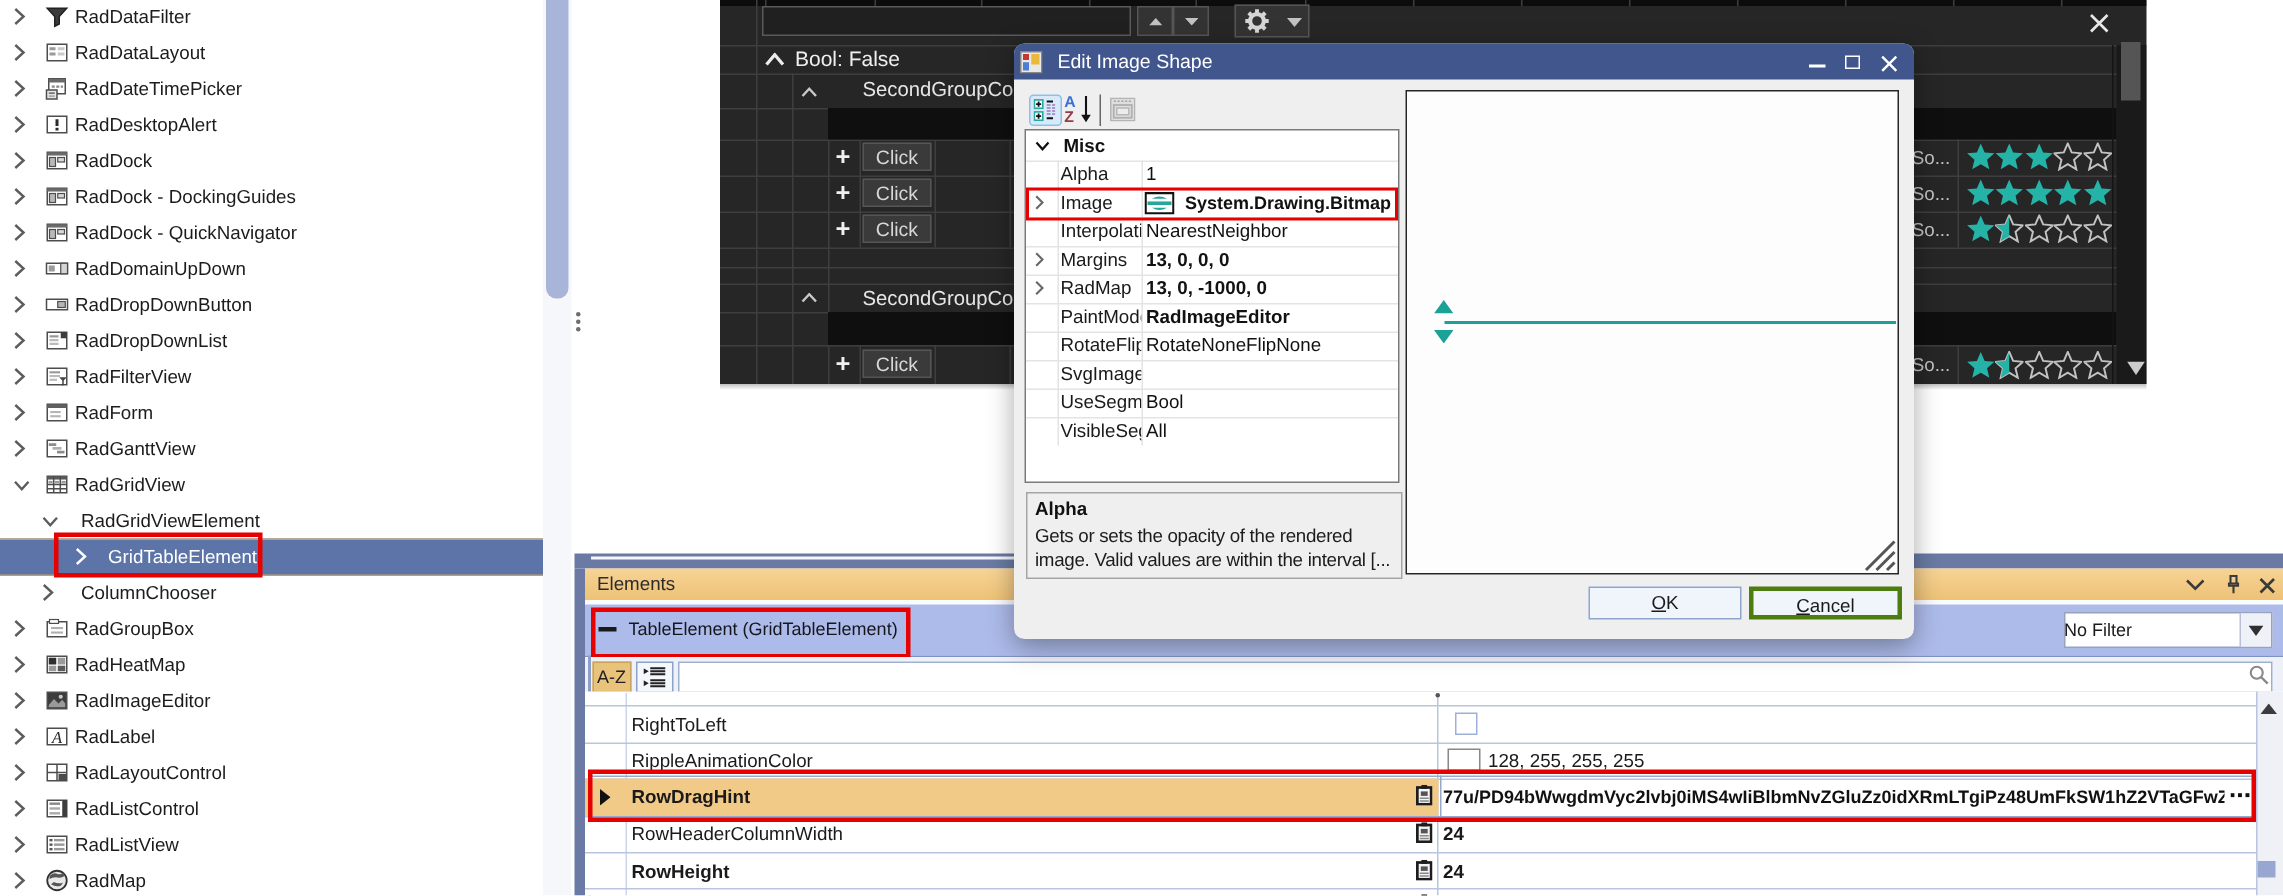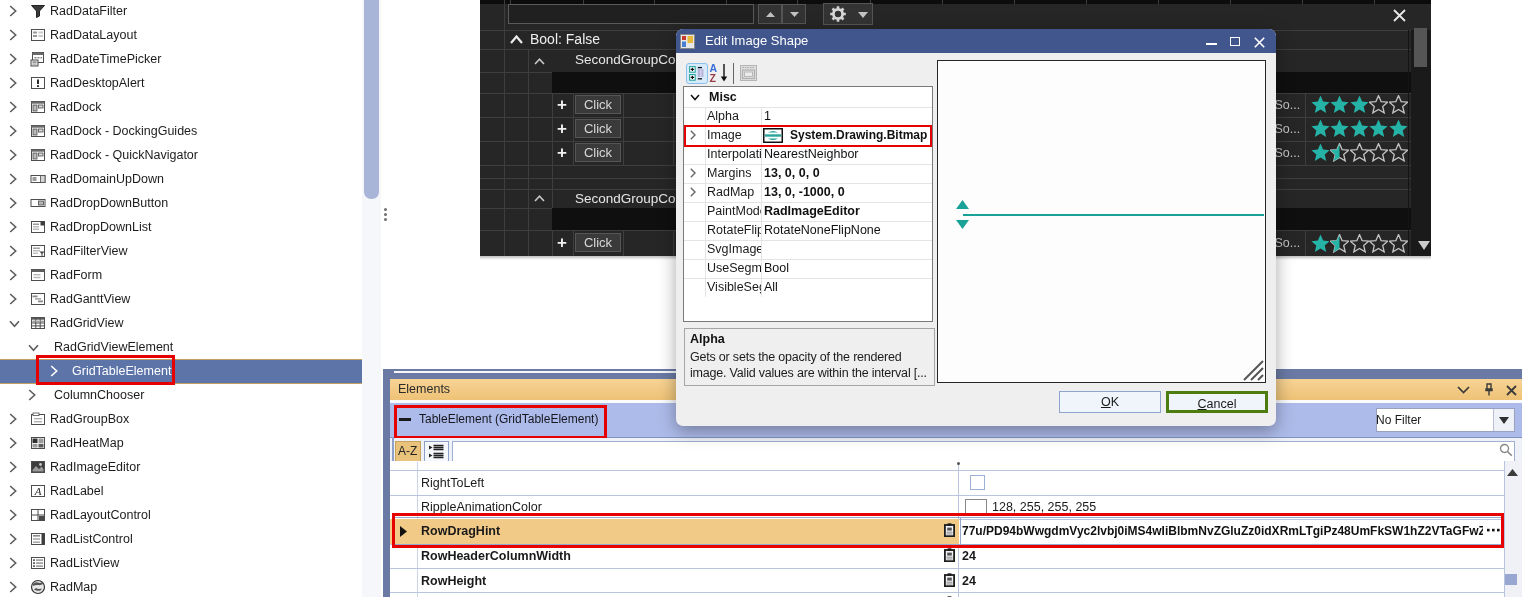--- a/index.html
+++ b/index.html
@@ -529,21 +529,21 @@
     <rect x="3.2" y="4.6" width="4.6" height="3" fill="#555"></rect>
     <path d="M2.5 9.2 h6 M2.5 11 h6" stroke="#888" stroke-width="1"></path>
   </svg>
 <div style="position:absolute;left:962px;top:519px;width:521px;height:24.5px;line-height:24.5px;font-size:12px;font-weight:bold;color:#111;white-space:nowrap;overflow:hidden">77u/PD94bWwgdmVyc2lvbj0iMS4wIiBlbmNvZGluZz0idXRmLTgiPz48UmFkSW1hZ2VTaGFwZSB4bWxuczp4c2Q9Imh0dHA</div>
 <svg width="14" height="4" viewBox="0 0 14 4" style="position:absolute;left:1487px;top:528px">
     <rect x="0" y="0.8" width="2.6" height="2.6" fill="#111"></rect>
     <rect x="5" y="0.8" width="2.6" height="2.6" fill="#111"></rect>
     <rect x="10" y="0.8" width="2.6" height="2.6" fill="#111"></rect>
   </svg>
 <div style="position:absolute;left:392px;top:513px;width:1111.5px;height:35px;border:3px solid #e60000;box-sizing:border-box"></div>
-<div style="position:absolute;left:421px;top:544px;height:24px;line-height:24px;font-size:12.5px;color:#1a1a1a;white-space:nowrap;font-weight:bold">RowHeaderColumnWidth</div>
+<div style="position:absolute;left:421px;top:544px;height:24px;line-height:24px;font-size:12.5px;color:#1a1a1a;white-space:nowrap;font-weight:normal">RowHeaderColumnWidth</div>
 <svg width="11" height="14" viewBox="0 0 11 14" style="position:absolute;left:943.5px;top:548px">
     <rect x="0.9" y="2" width="9.2" height="11.2" fill="#f4f4f8" stroke="#1d1d1d" stroke-width="1.8"></rect>
     <rect x="3.6" y="0.3" width="3.8" height="2.6" fill="#1d1d1d"></rect>
     <rect x="3.2" y="4.6" width="4.6" height="3" fill="#555"></rect>
     <path d="M2.5 9.2 h6 M2.5 11 h6" stroke="#888" stroke-width="1"></path>
   </svg>
 <div style="position:absolute;left:962px;top:544px;height:24px;line-height:24px;font-size:12.5px;color:#1a1a1a;white-space:nowrap;font-weight:bold">24</div>
 <div style="position:absolute;left:421px;top:568.5px;height:24px;line-height:24px;font-size:12.5px;color:#1a1a1a;white-space:nowrap;font-weight:bold">RowHeight</div>
 <svg width="11" height="14" viewBox="0 0 11 14" style="position:absolute;left:943.5px;top:572.5px">
     <rect x="0.9" y="2" width="9.2" height="11.2" fill="#f4f4f8" stroke="#1d1d1d" stroke-width="1.8"></rect>

